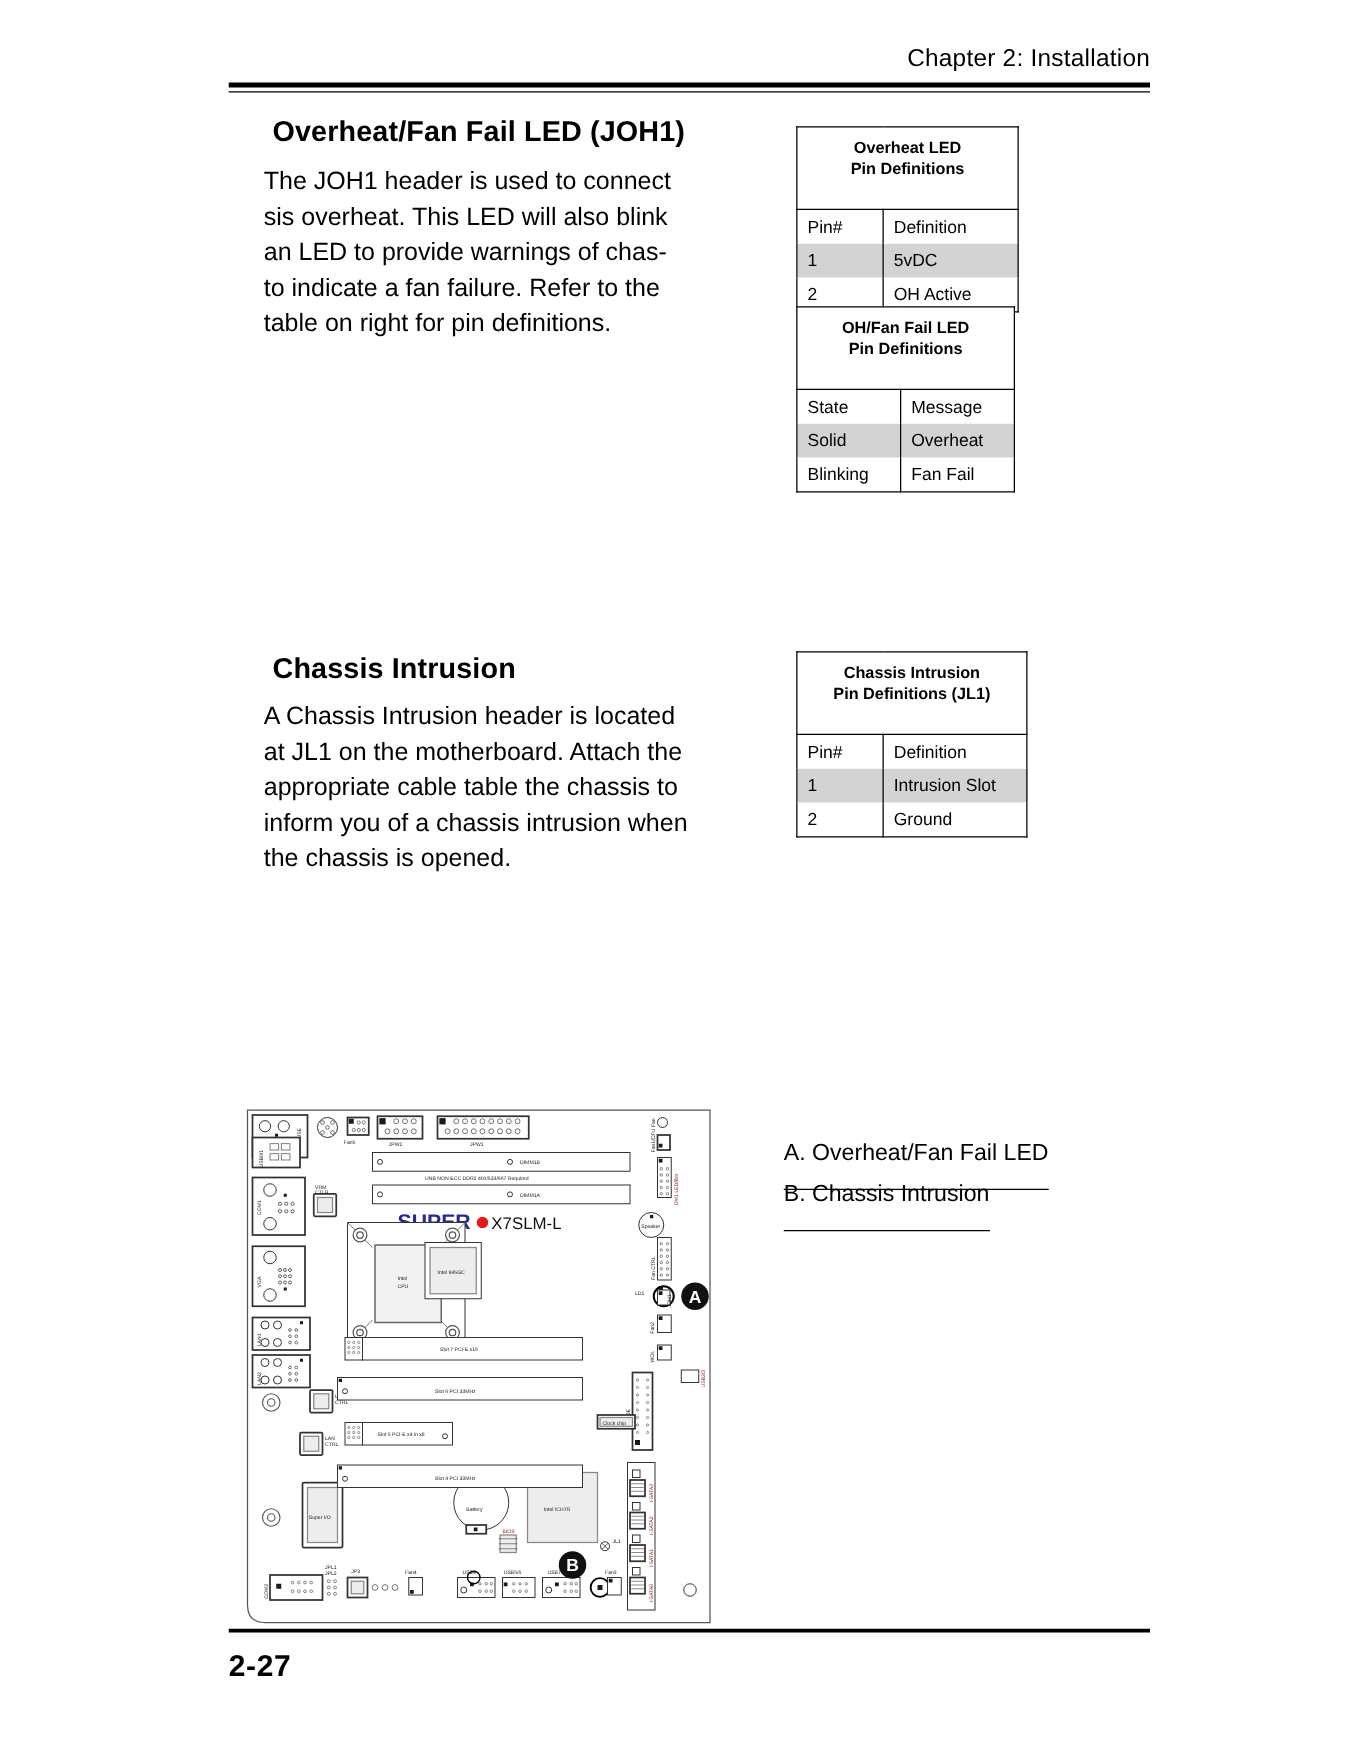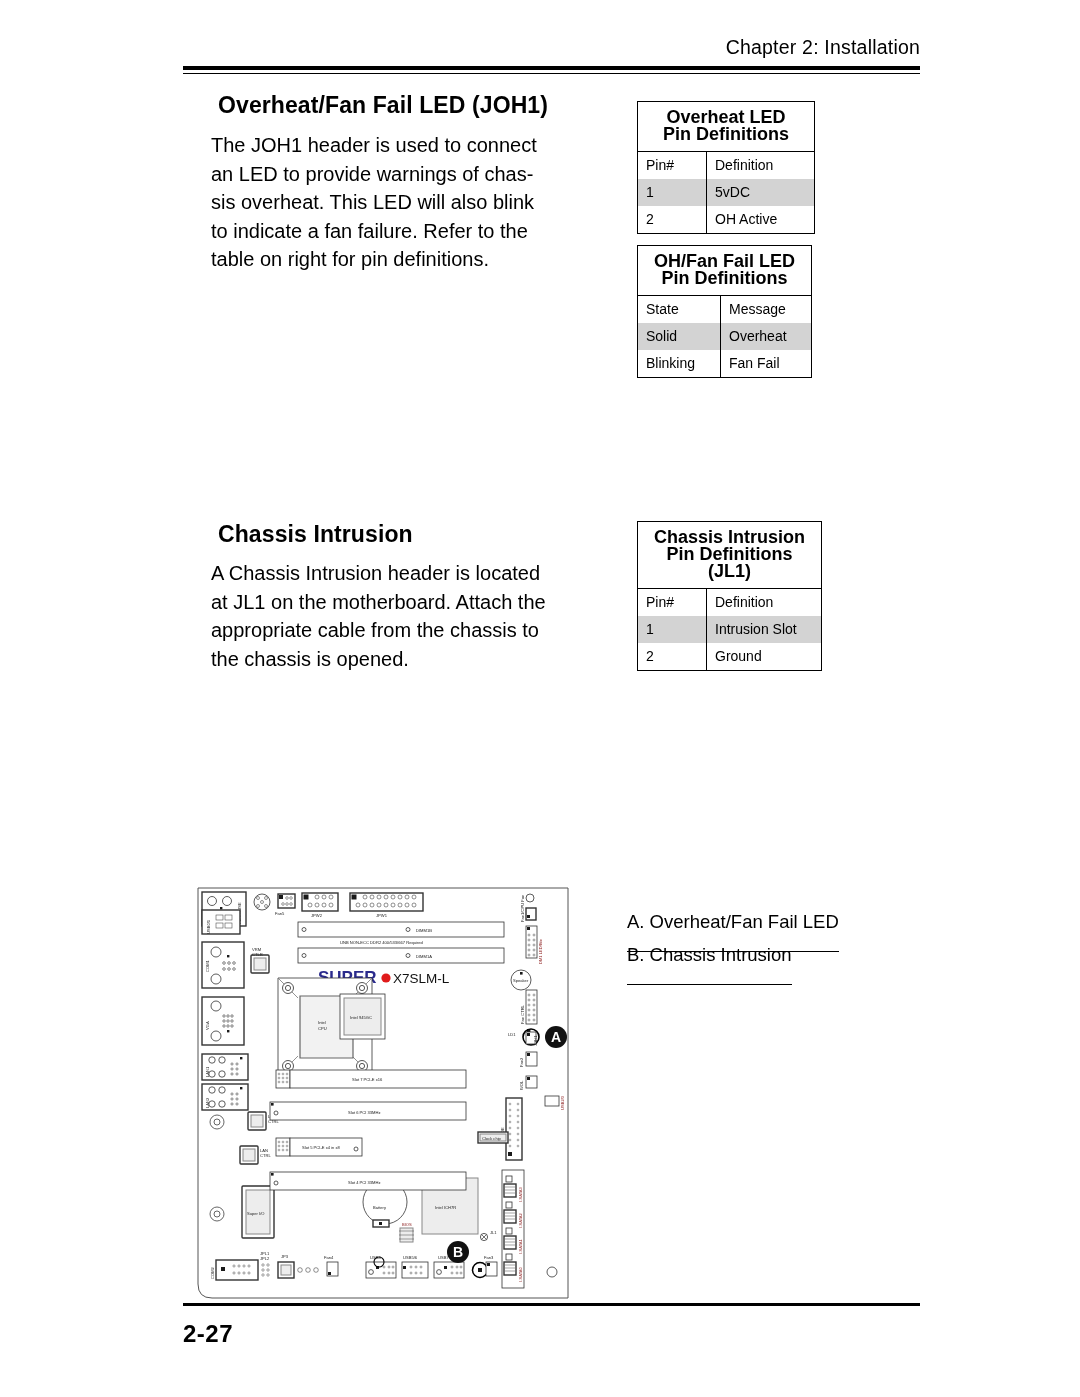--- a/index.html
+++ b/index.html
@@ -66,23 +66,23 @@
   .deftable {
     position: absolute;
     border-collapse: collapse;
     font-size: 13.5px;
     background: #fff;
   }
   .deftable .cap {
     border: 1.6px solid #000;
     text-align: center;
     font-weight: bold;
-    font-size: 18px;
+    font-size: 13px;
     line-height: 17px;
-    padding: 7px 6px 8px 6px;
+    padding: 7px 6px 24px 6px;
   }
   .deftable .hdr td, .deftable .row td {
     border-left: 1.6px solid #000;
     border-right: 1.6px solid #000;
     font-size: 14px;
     padding: 5px 8px 6px 8px;
     line-height: 16px;
   }
   .deftable .hdr td { border-top: 1.6px solid #000; }
   .deftable .row.last td { border-bottom: 1.6px solid #000; }
@@ -143,24 +143,24 @@
 <div class="rule-thick"></div>
 <div class="rule-thin"></div>
 
 <div class="sec-title" style="left:218px; top:92px;">Overheat/Fan Fail LED (JOH1)</div>
 
 <div class="body-par" style="left:211px; top:131px; width:332px;">
   <div class="j">
       <span>The JOH1 header is used to connect</span>
     </div>
   <div class="j">
-      <span>an LED to provide warnings of chas-</span>
+      <span>sis overheat. This LED will also blink</span>
     </div>
   <div class="j">
-      <span>sis overheat. This LED will also blink</span>
+      <span>an LED to provide warnings of chas-</span>
     </div>
   <div class="j">
       <span>to indicate a fan failure. Refer to the</span>
     </div>
   <div class="j last"><span>table on right for pin definitions.</span></div>
 </div>
 
 <table class="deftable" style="left:637px; top:101px; width:178px;">
   <tbody>
       <tr>
@@ -210,21 +210,24 @@
 <div class="sec-title" style="left:218px; top:521px;">Chassis Intrusion</div>
 
 <div class="body-par" style="left:211px; top:559px; width:332px;">
   <div class="j">
       <span>A Chassis Intrusion header is located</span>
     </div>
   <div class="j">
       <span>at JL1 on the motherboard. Attach the</span>
     </div>
   <div class="j">
-      <span>appropriate cable from the chassis to</span>
+      <span>appropriate cable table the chassis to</span>
+    </div>
+  <div class="j">
+      <span>inform you of a chassis intrusion when</span>
     </div>
   <div class="j last"><span>the chassis is opened.</span></div>
 </div>
 
 <table class="deftable" style="left:637px; top:521px; width:185px;">
   <tbody>
       <tr>
         <td class="cap" colspan="2">
     <span>Chassis Intrusion</span><br>
     <span>Pin Definitions (JL1)</span>

